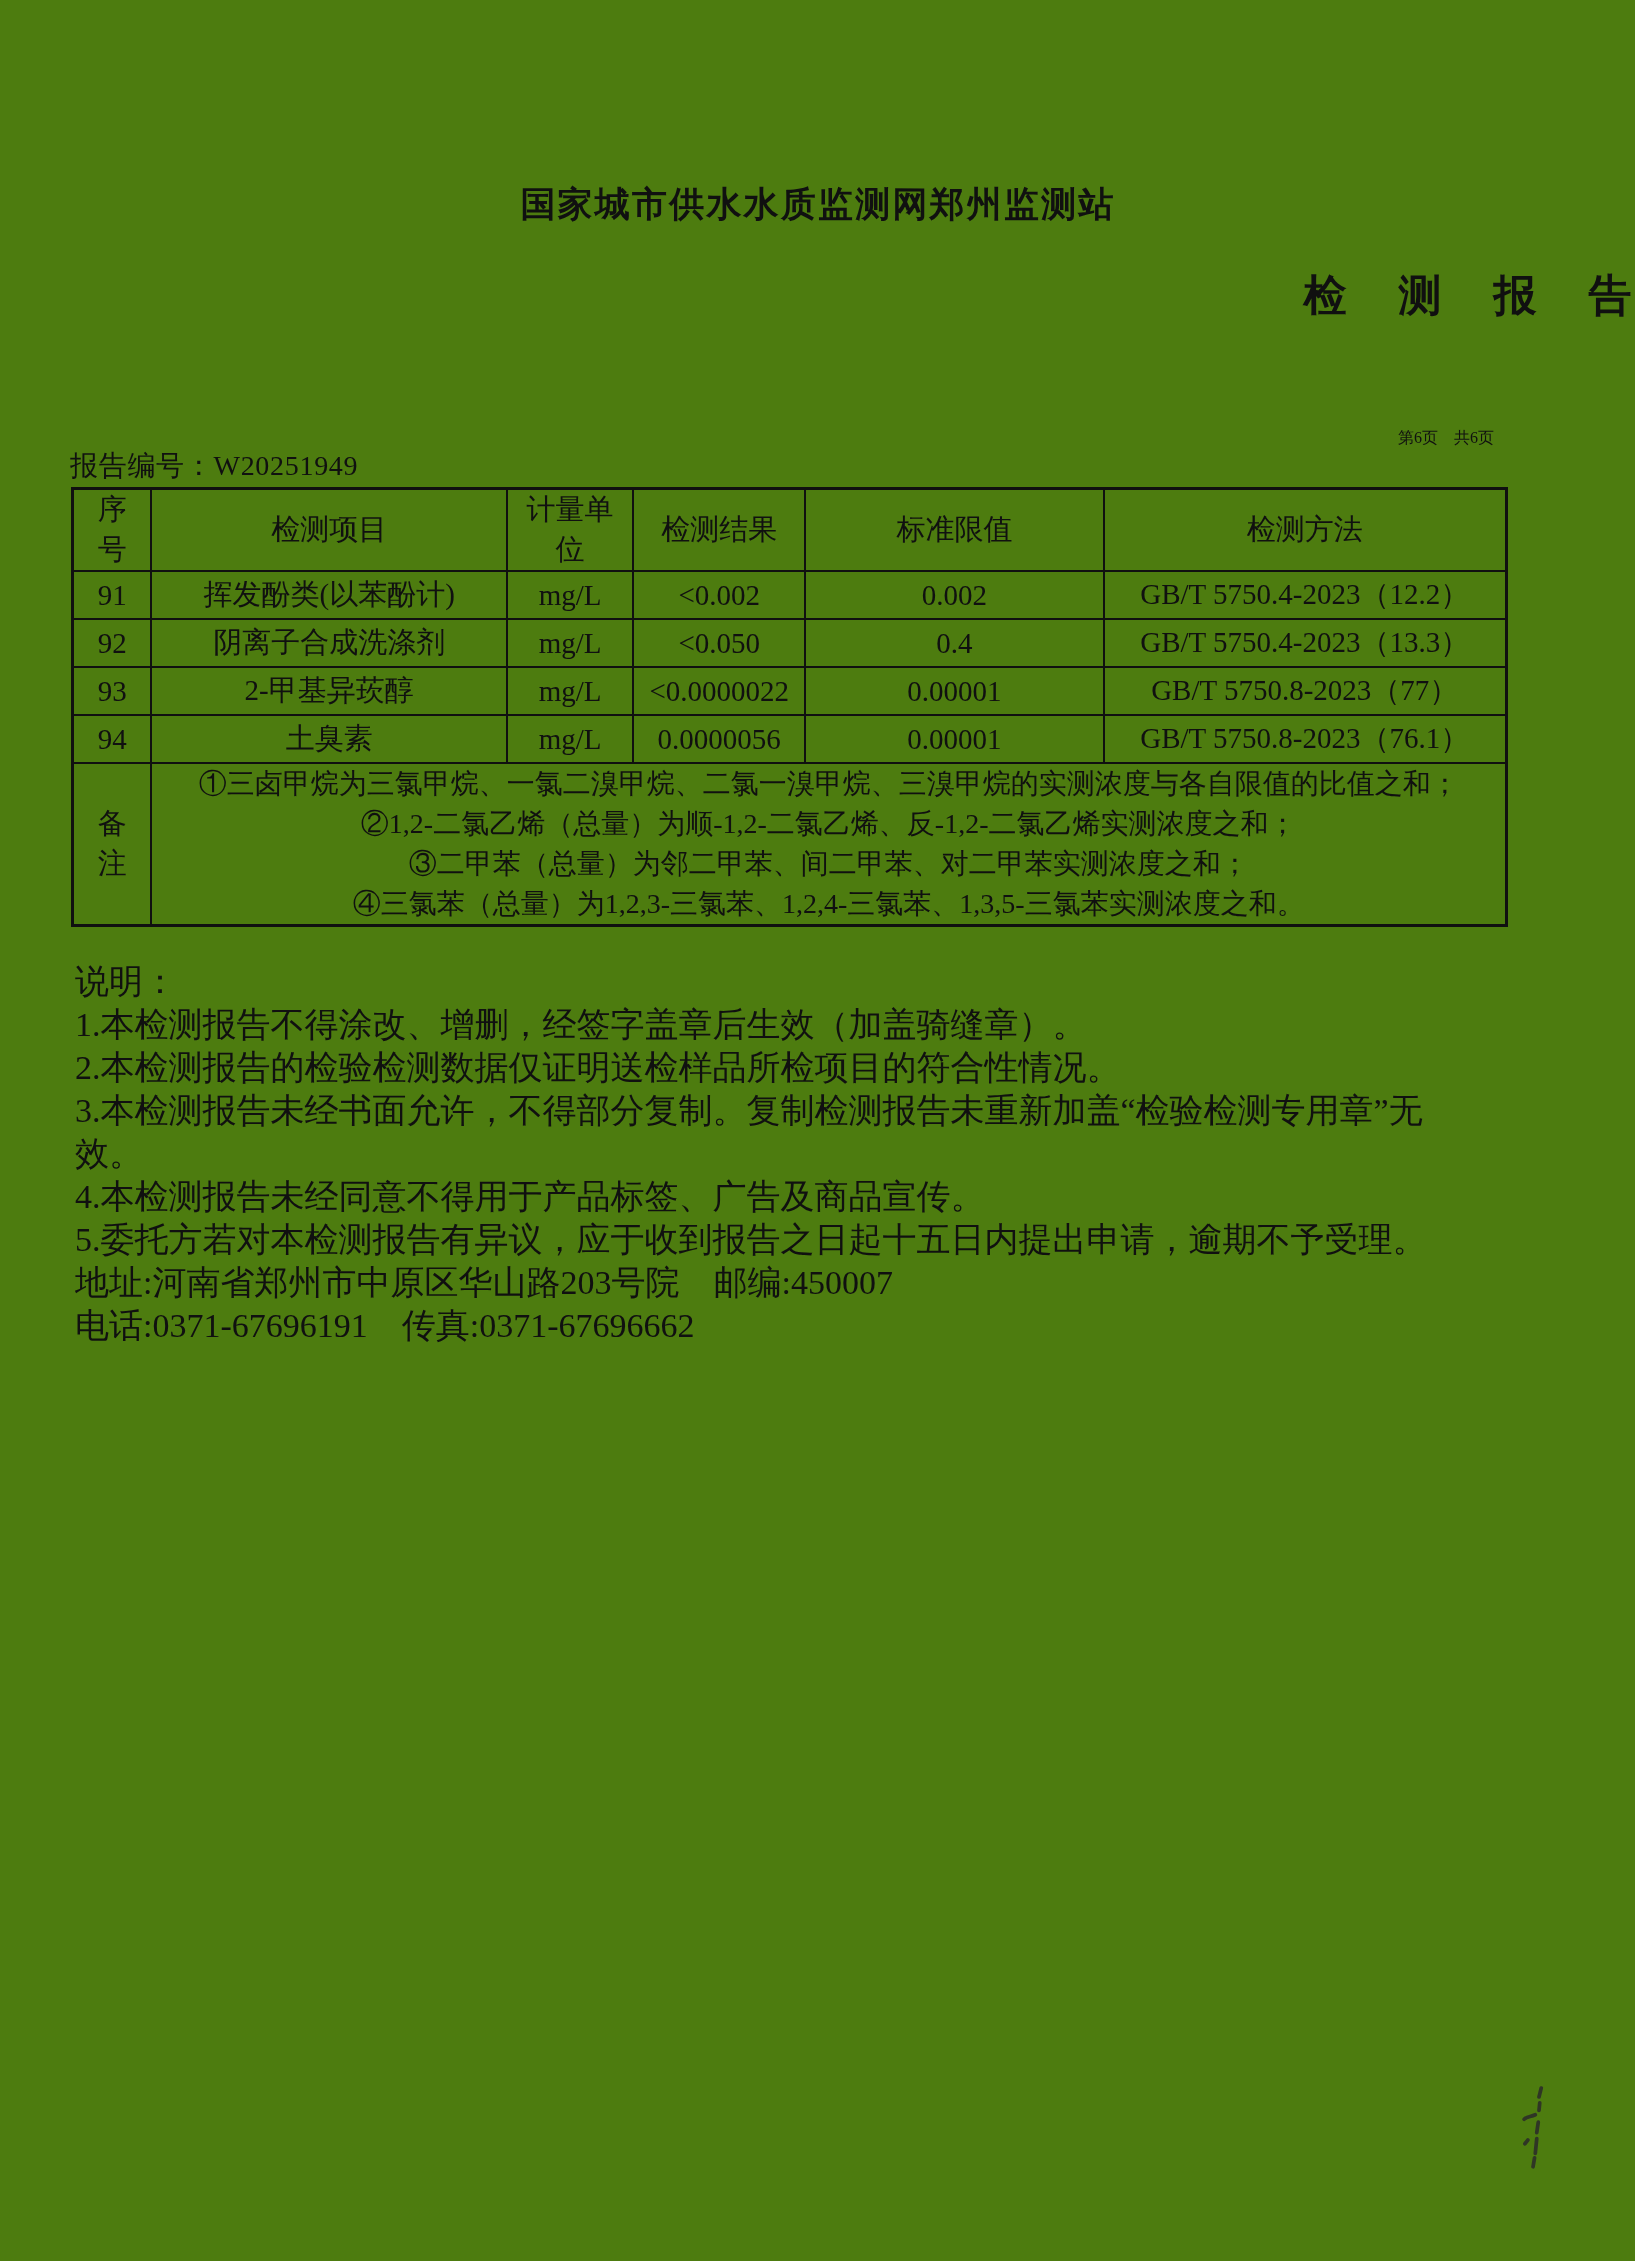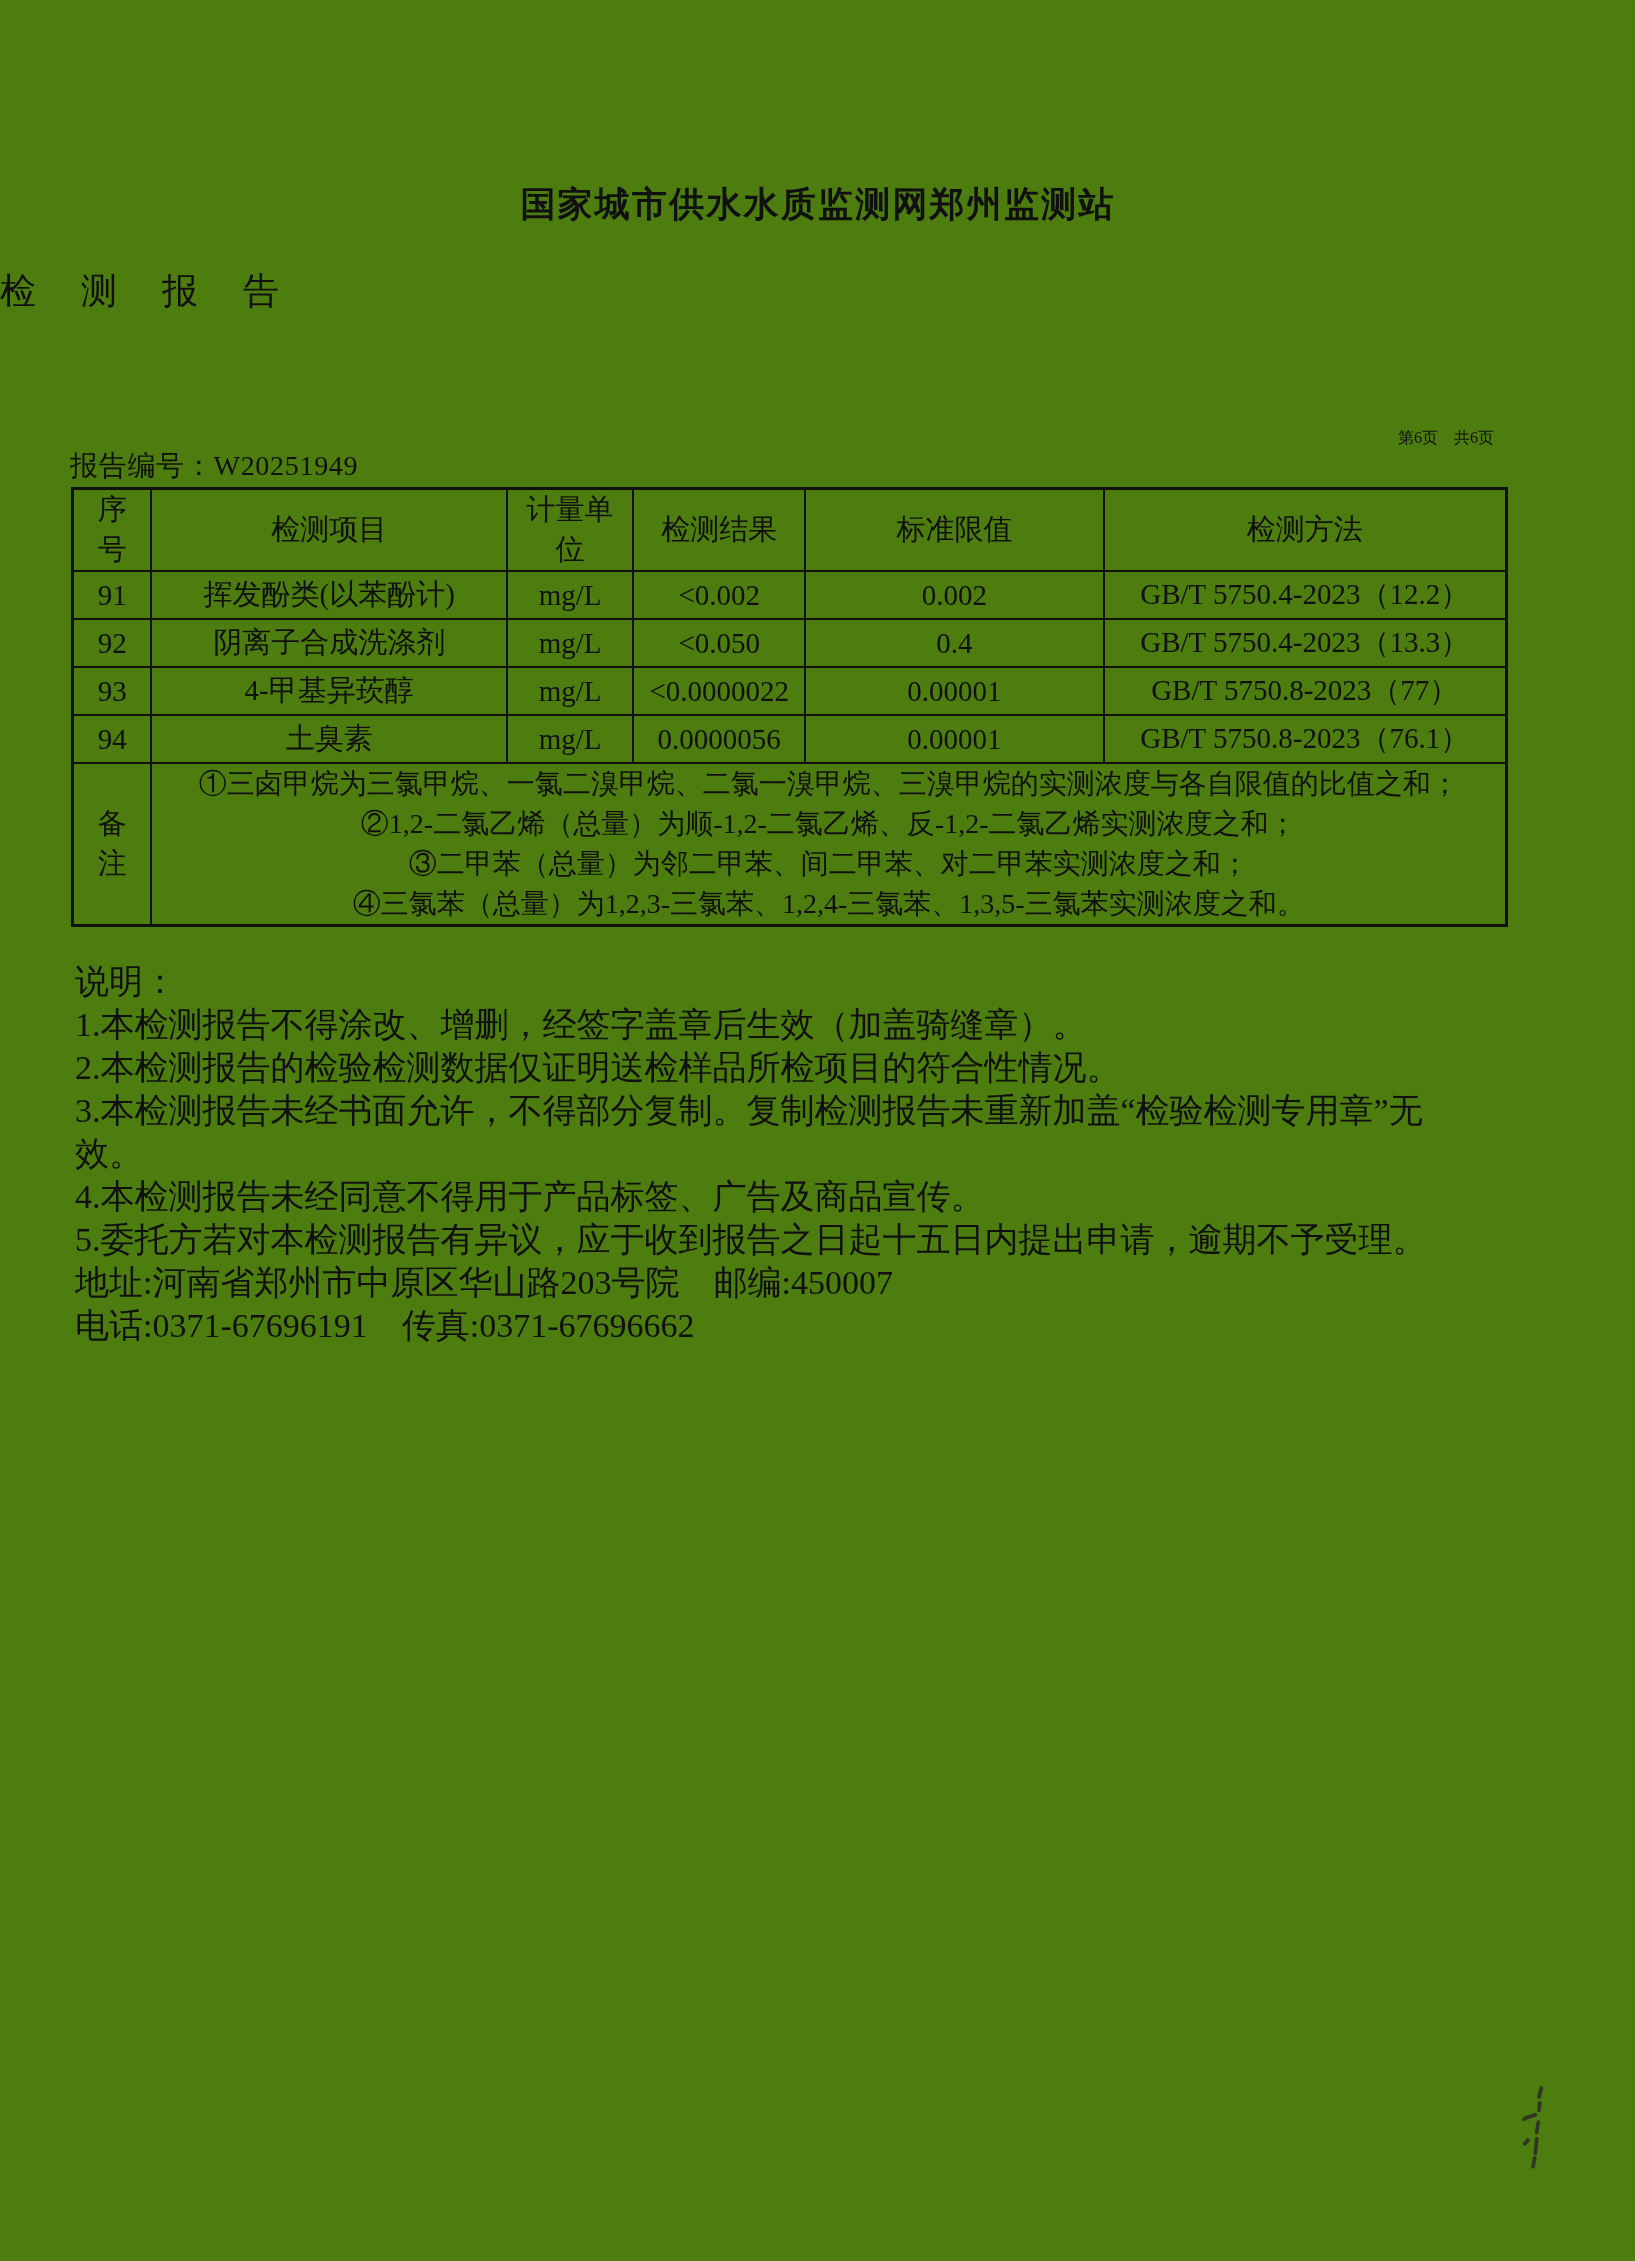--- a/index.html
+++ b/index.html
@@ -10,21 +10,21 @@
     font-family:"Liberation Serif","DejaVu Serif",serif;
     color:#101010;
     overflow:hidden;
   }
   .org-title{
     position:absolute;top:181px;left:0;width:100%;
     text-align:center;font-size:35px;font-weight:600;letter-spacing:2.2px;
   }
   .report-title{
     position:absolute;top:267px;left:0;width:100%;
-    text-align:left;font-size:36px;font-weight:normal;letter-spacing:4.5px;
+    text-align:right;font-size:43px;font-weight:bold;letter-spacing:4.5px;
   }
   .page-indicator{
     position:absolute;top:428px;right:142px;
     font-size:16px;
   }
   .report-no{
     position:absolute;top:447px;left:70px;
     font-size:28px;letter-spacing:0.7px;
   }
   table.results{
@@ -116,21 +116,21 @@
       <tr>
         <td class="data-cell">92</td>
         <td class="data-cell">阴离子合成洗涤剂</td>
         <td class="data-cell">mg/L</td>
         <td class="data-cell">&lt;0.050</td>
         <td class="data-cell">0.4</td>
         <td class="data-cell">GB/T 5750.4-2023（13.3）</td>
       </tr>
       <tr>
         <td class="data-cell">93</td>
-        <td class="data-cell">4-甲基异莰醇</td>
+        <td class="data-cell">2-甲基异莰醇</td>
         <td class="data-cell">mg/L</td>
         <td class="data-cell">&lt;0.0000022</td>
         <td class="data-cell">0.00001</td>
         <td class="data-cell">GB/T 5750.8-2023（77）</td>
       </tr>
       <tr>
         <td class="data-cell">94</td>
         <td class="data-cell">土臭素</td>
         <td class="data-cell">mg/L</td>
         <td class="data-cell">0.0000056</td>

